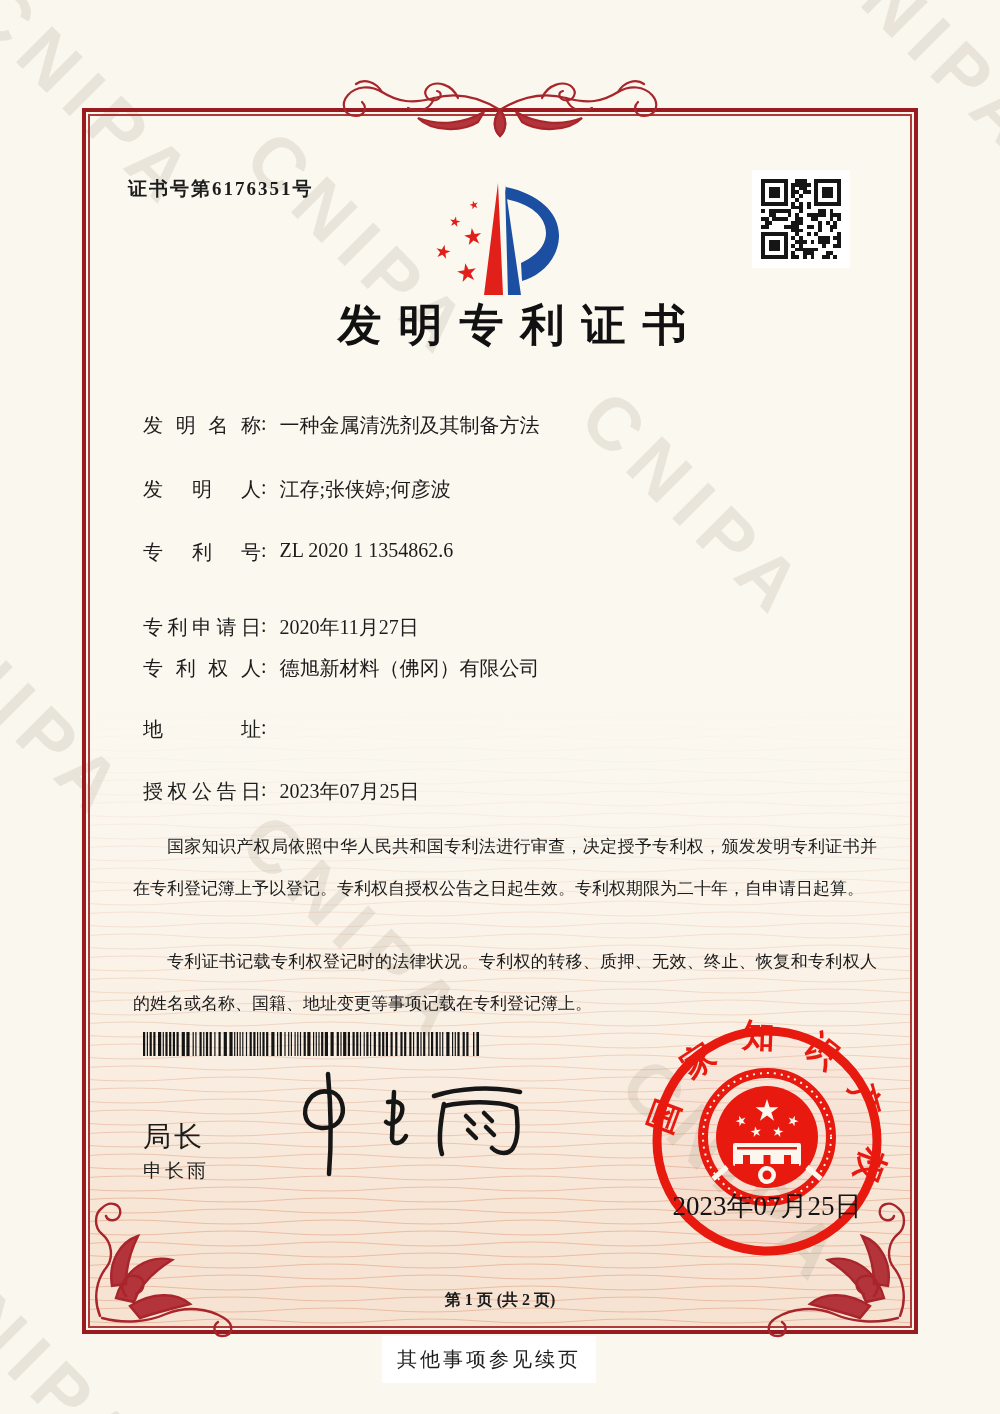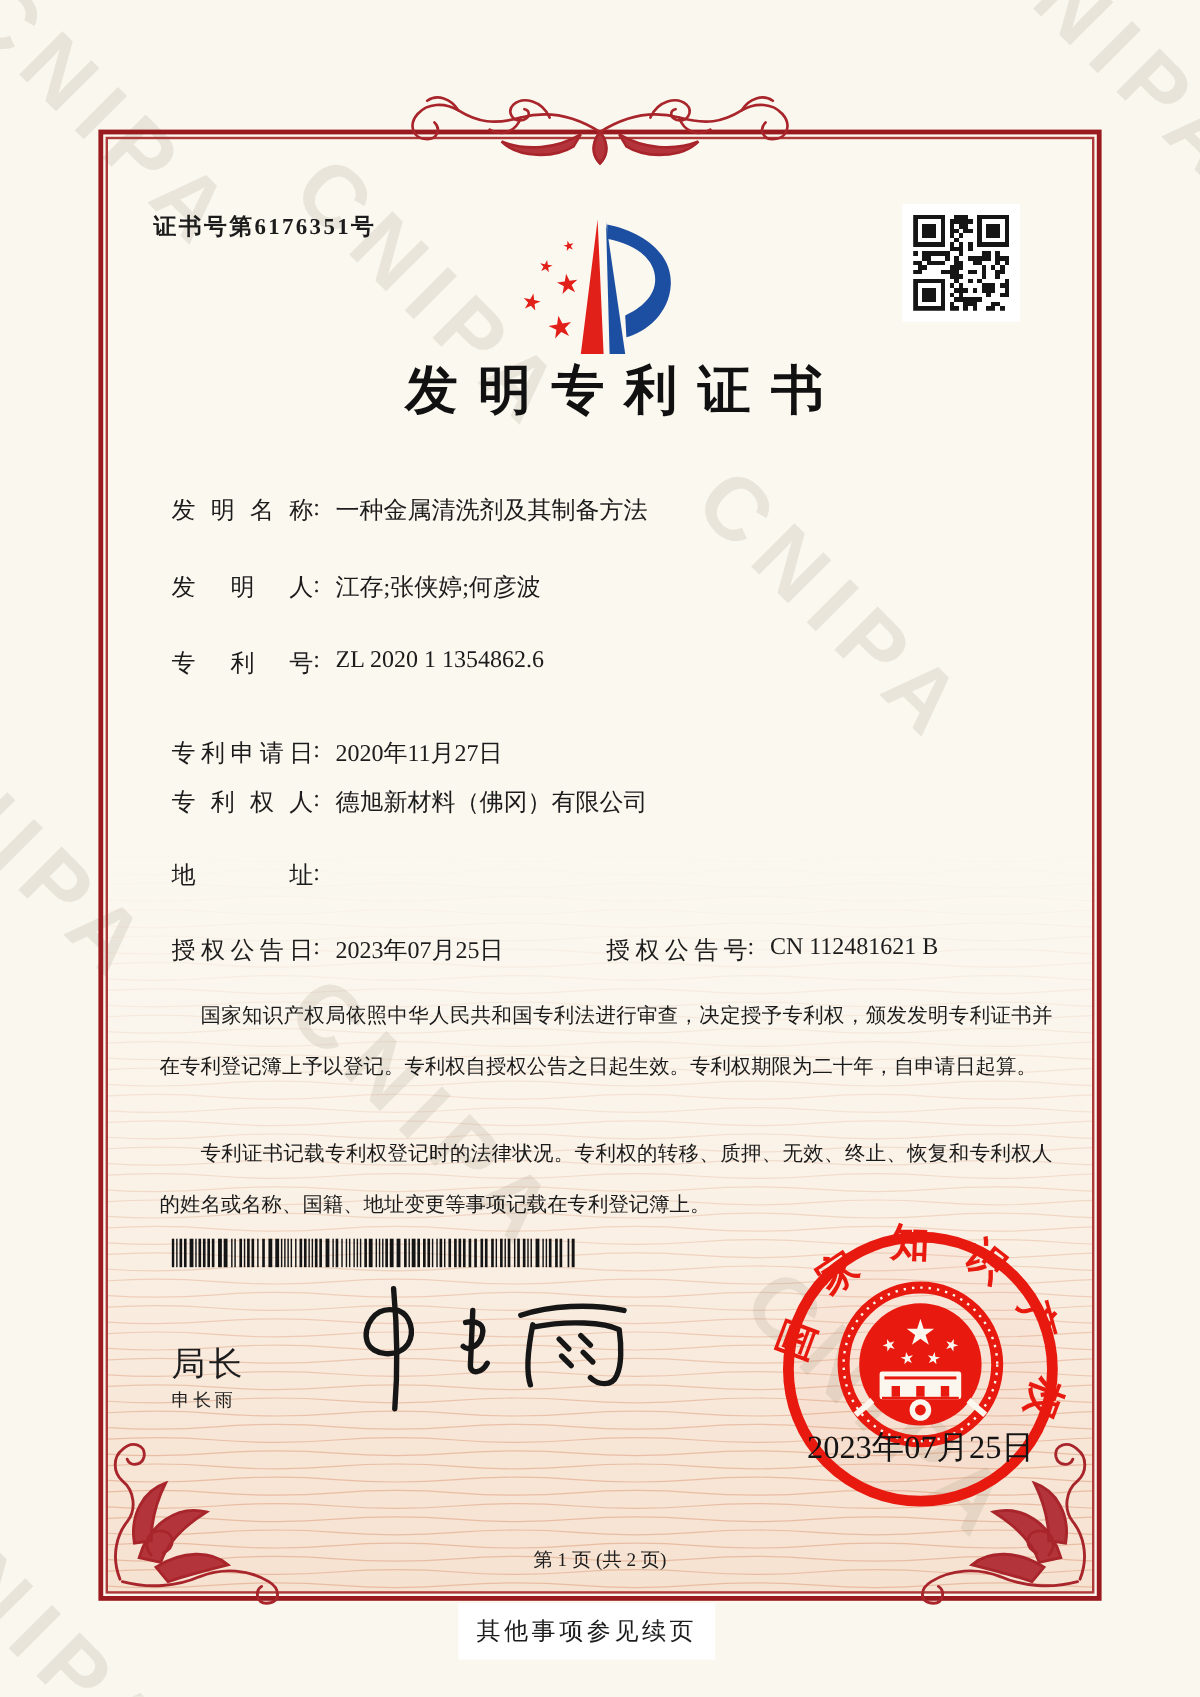--- a/index.html
+++ b/index.html
@@ -33,25 +33,25 @@
           -moz-text-align-last:justify;text-justify:inter-character;vertical-align:top;}
   .colon{display:inline-block;margin-right:13px;vertical-align:top;}
   .fvalue{display:inline-block;vertical-align:top;}
   .vblock{display:inline-block;vertical-align:top;}
   .vblock span{display:block;line-height:29px;}
   .pair2{position:absolute;left:362px;top:0;}
   .legal{position:absolute;left:133px;width:744px;font-size:17px;line-height:42px;
          text-indent:2em;text-align:justify;z-index:4;color:#1a1a1a;}
   #barcode{left:143px;top:1032px;z-index:4;}
   #director-title{left:143px;top:1118px;font-size:28px;letter-spacing:3px;}
-  #director-name{left:143px;top:1158px;font-size:15px;letter-spacing:3px;}
+  #director-name{left:143px;top:1158px;font-size:19px;letter-spacing:3px;}
   #signature{left:288px;top:1066px;z-index:5;}
   #seal{left:642px;top:1016px;z-index:5;}
   #seal-date{left:642px;top:1188px;width:250px;text-align:center;font-size:27px;color:#141414;z-index:6;}
-  #page-info{left:0;top:1290px;width:1000px;text-align:center;font-size:16px;z-index:4;}
+  #page-info{left:0;top:1290px;width:1000px;text-align:center;font-size:16px;z-index:4;font-weight:bold;}
   #cont-box{left:382px;top:1336px;background:#ffffff;padding:10px 15px;font-size:20px;
             letter-spacing:3px;z-index:4;}
 </style>
 </head>
 <body>
 
 <div id="inner-bg" class="abs">
   <svg width="820" height="1212">
       <path d="M-10 6 q50 -4 100 0 t100 0 t100 0 t100 0 t100 0 t100 0 t100 0 t100 0 t100 0 t100 0" fill="none" stroke="#dfa384" stroke-width="1" opacity="0.6"></path>
       <path d="M-10 17 q50 4 100 0 t100 0 t100 0 t100 0 t100 0 t100 0 t100 0 t100 0 t100 0 t100 0" fill="none" stroke="#dfa384" stroke-width="1" opacity="0.6"></path>
@@ -479,23 +479,20 @@
   <span class="flabel">专利申请日</span><span class="colon">:</span><span class="fvalue">2020年11月27日</span>
 </div>
 <div class="row" style="top:655px;">
   <span class="flabel">专 利 权 人</span><span class="colon">:</span><span class="fvalue">德旭新材料（佛冈）有限公司</span>
 </div>
 <div class="row" style="top:716px;">
   <span class="flabel">地　　　址</span><span class="colon">:</span>
 </div>
 <div class="row" style="top:778px;">
   <span class="flabel">授权公告日</span><span class="colon">:</span><span class="fvalue">2023年07月25日</span>
-  <span class="pair2">
-    <span class="flabel">授权公告号</span><span class="colon">:</span><span class="fvalue">CN 112481621 B</span>
-  </span>
 </div>
 
 <div class="legal" style="top:826px;">国家知识产权局依照中华人民共和国专利法进行审查，决定授予专利权，颁发发明专利证书并在专利登记簿上予以登记。专利权自授权公告之日起生效。专利权期限为二十年，自申请日起算。</div>
 <div class="legal" style="top:941px;">专利证书记载专利权登记时的法律状况。专利权的转移、质押、无效、终止、恢复和专利权人的姓名或名称、国籍、地址变更等事项记载在专利登记簿上。</div>
 
 <svg id="barcode" class="abs" width="336" height="25">
     <rect x="0.0" y="0" width="2.2" height="24" fill="#141414"></rect>
     <rect x="3.8" y="0" width="1.2" height="24" fill="#141414"></rect>
     <rect x="6.6" y="0" width="2.2" height="24" fill="#141414"></rect>
     <rect x="10.3" y="0" width="2.2" height="24" fill="#141414"></rect>

